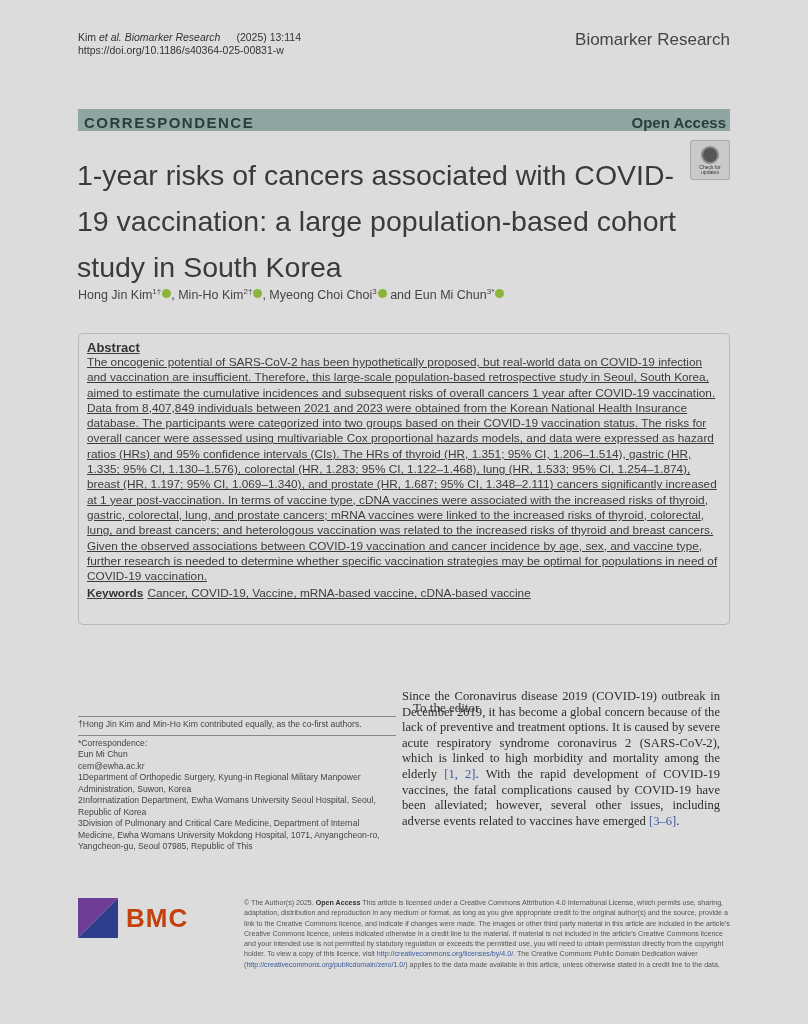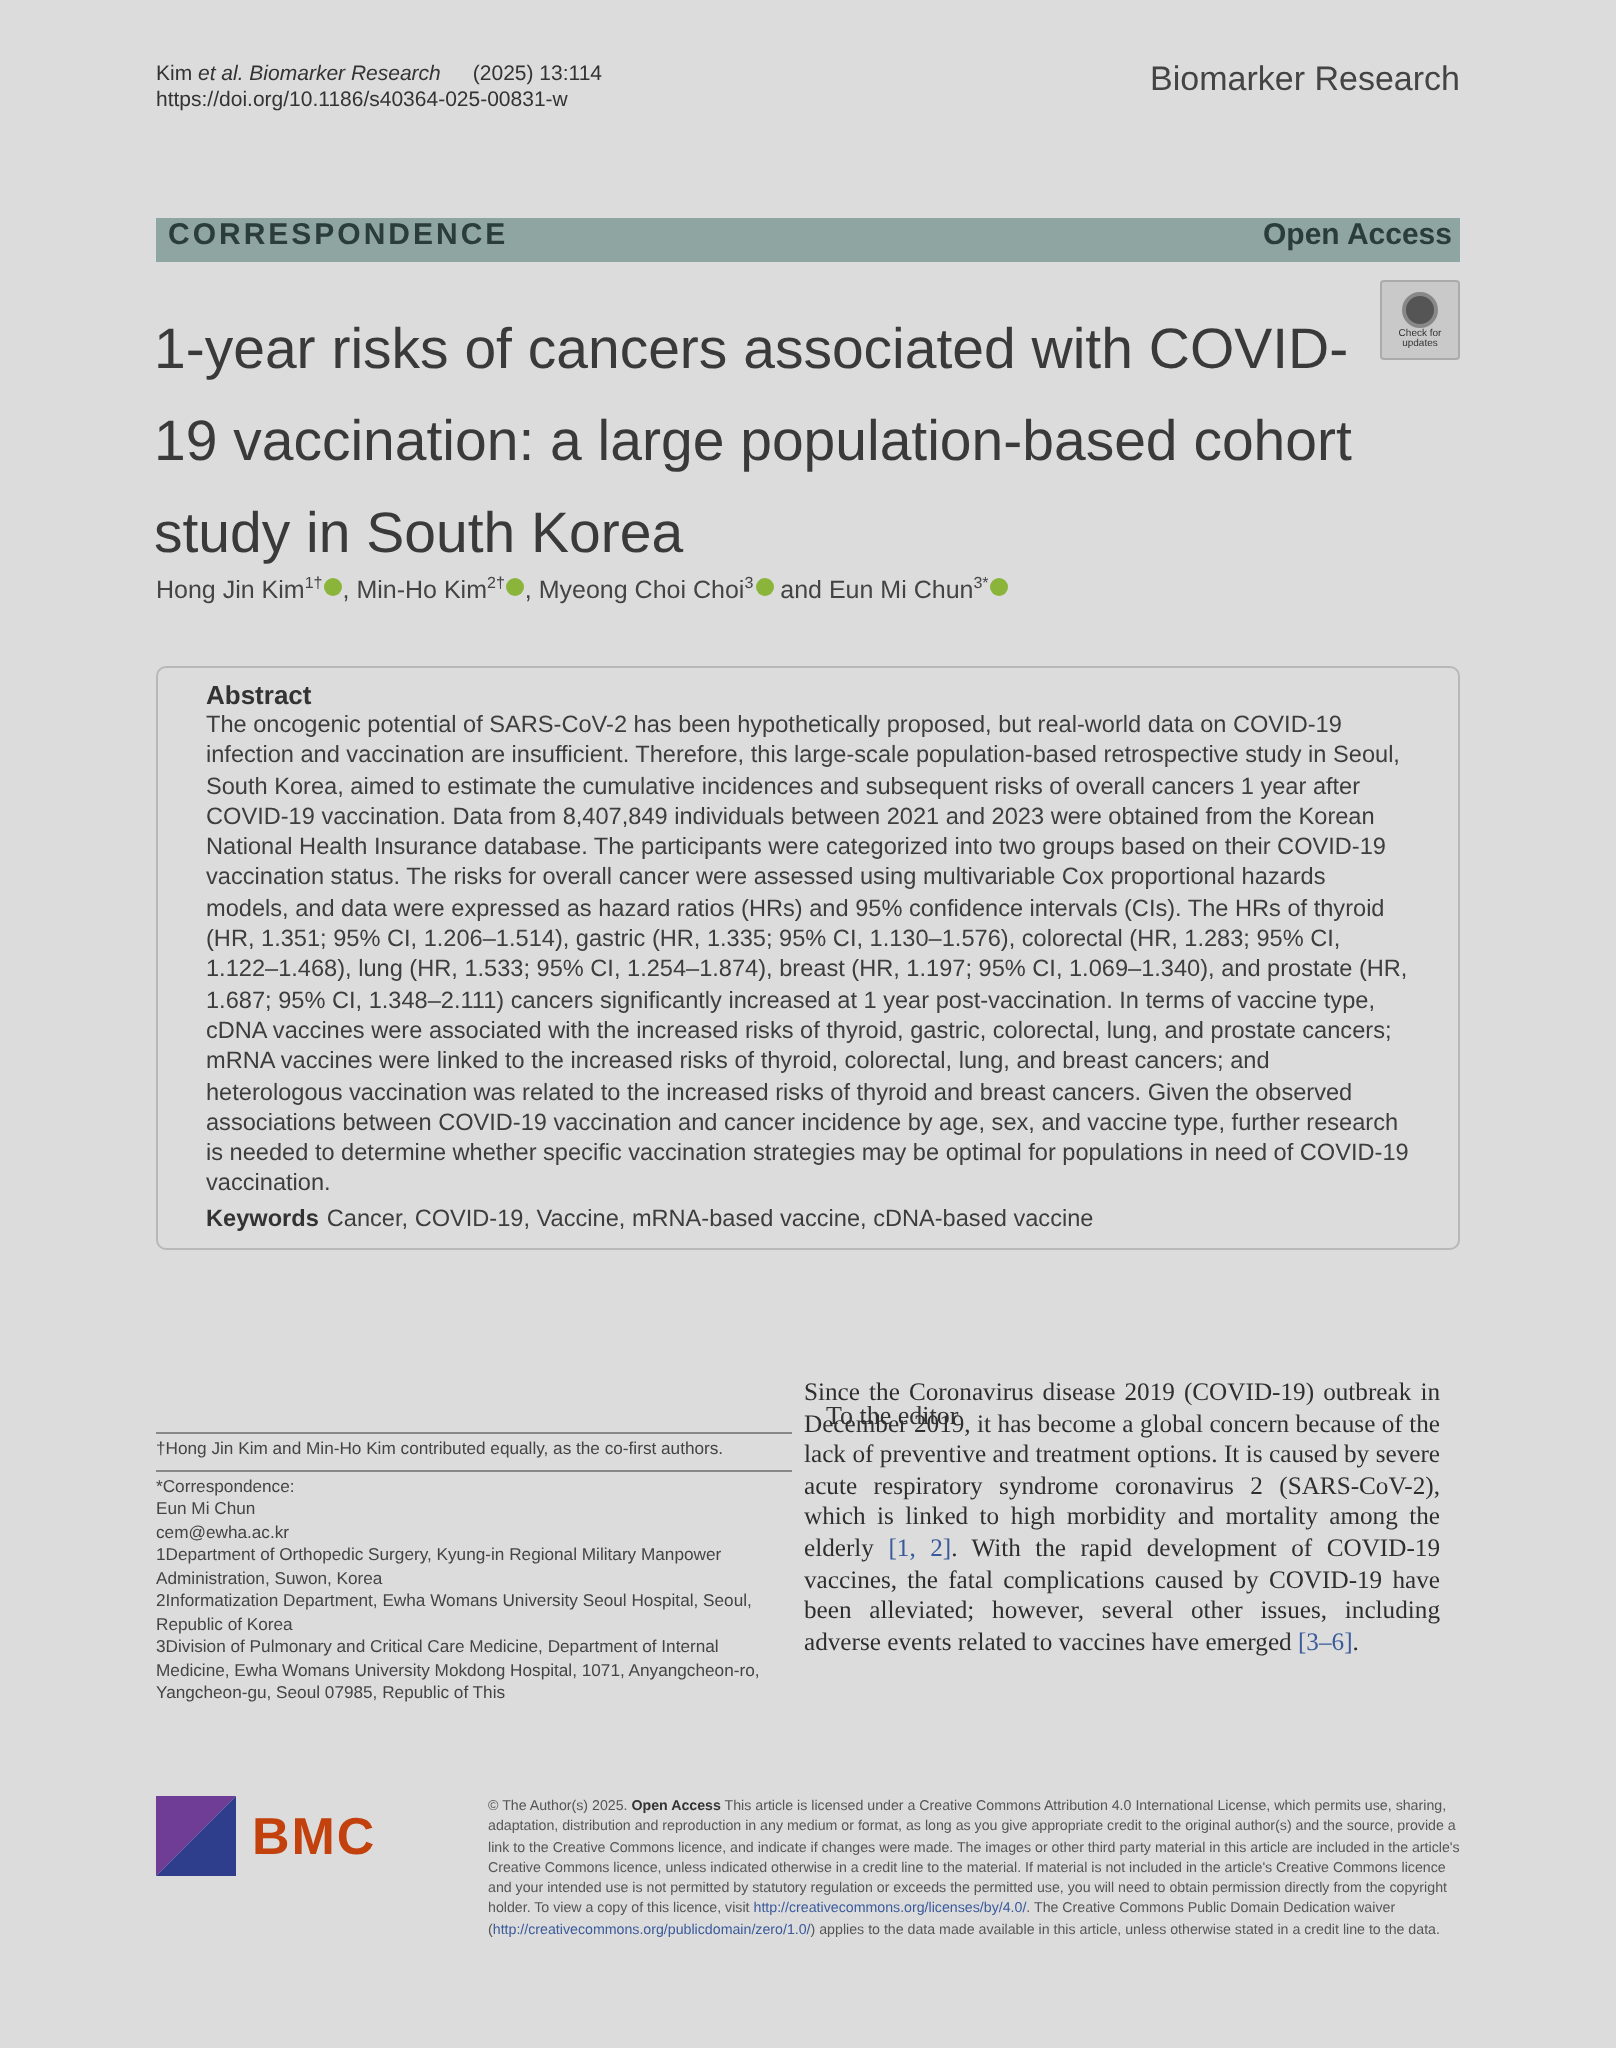--- a/index.html
+++ b/index.html
@@ -1,31 +1,31 @@
 <!DOCTYPE html>
 <html><head>
 <meta charset="utf-8">
 <style>
   html, body { margin: 0; padding: 0; }
   body { width: 808px; height: 1024px; background: #dcdcdc; position: relative; overflow: hidden; font-family: "Liberation Sans", sans-serif; color: #3a3a3a; }
   .hdr-left { position: absolute; left: 78px; top: 31px; font-size: 10.5px; line-height: 13px; color: #333; }
   .hdr-left .jrnl { font-style: italic; }
   .hdr-left .vol { margin-left: 16px; }
   .hdr-right { position: absolute; right: 78px; top: 30px; font-size: 17px; color: #444; }
-  .bar { position: absolute; left: 78px; top: 109px; width: 652px; height: 22px; background: #8fa5a2; display: flex; justify-content: space-between; align-items: flex-start; box-sizing: border-box; padding: 0 4px 0 6px; }
+  .bar { position: absolute; left: 78px; top: 109px; width: 652px; height: 22px; background: #8fa5a2; display: flex; justify-content: space-between; align-items: flex-end; box-sizing: border-box; padding: 0 4px 0 6px; }
   .bar .type { font-weight: bold; letter-spacing: 1.5px; font-size: 15px; color: #2b3d3b; }
   .bar .oa { font-weight: bold; font-size: 15px; color: #2b3d3b; }
   .badge { position: absolute; left: 690px; top: 140px; width: 40px; height: 40px; background: #c9c9c9; border: 1px solid #aaa; box-sizing: border-box; display: flex; flex-direction: column; align-items: center; justify-content: center; border-radius: 2px; }
   .badge .circ { width: 14px; height: 14px; border-radius: 50%; background: #555; border: 2px solid #888; margin-bottom: 1px; }
   .badge .t { font-size: 5px; line-height: 5px; color: #333; text-align: center; }
   .title { position: absolute; left: 77px; top: 152px; width: 620px; font-size: 28.5px; line-height: 46px; color: #3a3a3a; }
   .authors { position: absolute; left: 78px; top: 287px; font-size: 12.5px; color: #444; }
   .authors sup { font-size: 8px; }
   .orcid { display: inline-block; width: 9px; height: 9px; border-radius: 50%; background: #8bb43a; margin-left: 1px; vertical-align: middle; position: relative; top: -2px; }
-  .abstract { position: absolute; left: 78px; top: 333px; width: 652px; height: 292px; border: 1px solid #b8b8b8; border-radius: 5px; box-sizing: border-box; padding: 6px 24px; }
+  .abstract { position: absolute; left: 78px; top: 333px; width: 652px; height: 292px; border: 1px solid #b8b8b8; border-radius: 5px; box-sizing: border-box; padding: 6px 8px; text-decoration: underline; }
   .abstract h3 { margin: 0; font-size: 13px; color: #333; font-weight: bold; }
   .abstract p { margin: 0; font-size: 11.8px; line-height: 15.3px; color: #3d3d3d; }
   .kw { margin-top: 2px; font-size: 11.8px; color: #3d3d3d; }
   .kw b { color: #333; margin-right: 4px; }
   .notes { position: absolute; left: 78px; top: 716px; width: 318px; font-size: 8.6px; line-height: 11.5px; color: #444; }
   .notes .rule { border-top: 1px solid #888; margin-bottom: 2px; }
   .notes .block { margin-bottom: 4px; }
   .editor { position: absolute; left: 413px; top: 660px; font-family: "Liberation Serif", serif; font-size: 13px; color: #333; margin-top: 40px; }
   .body-text { position: absolute; left: 402px; top: 689px; width: 318px; font-family: "Liberation Serif", serif; font-size: 12.6px; line-height: 15.6px; color: #2e2e2e; text-align: justify; }
   .body-text .ref { color: #3a5a9a; }

